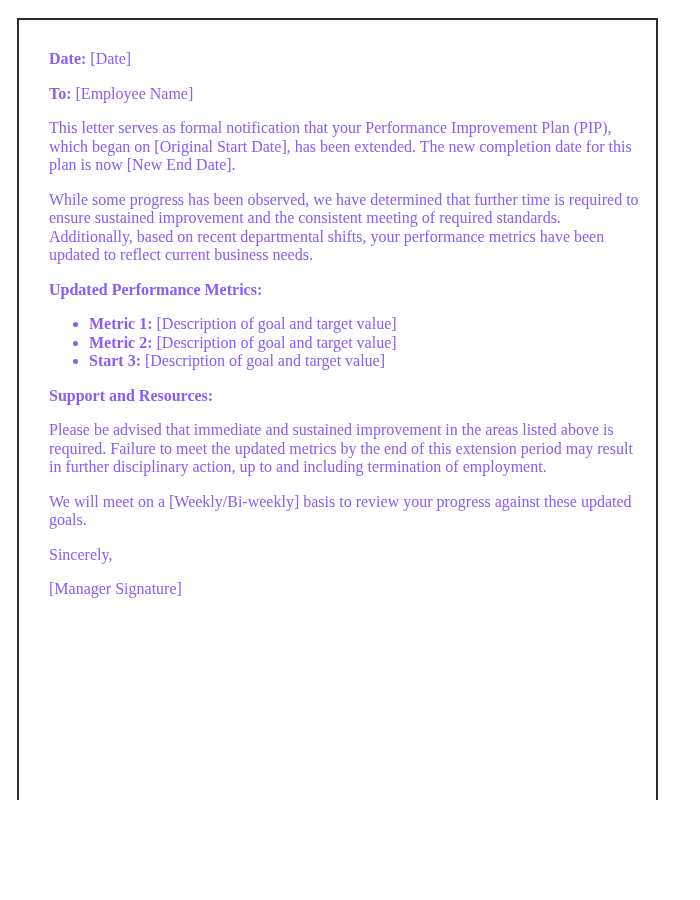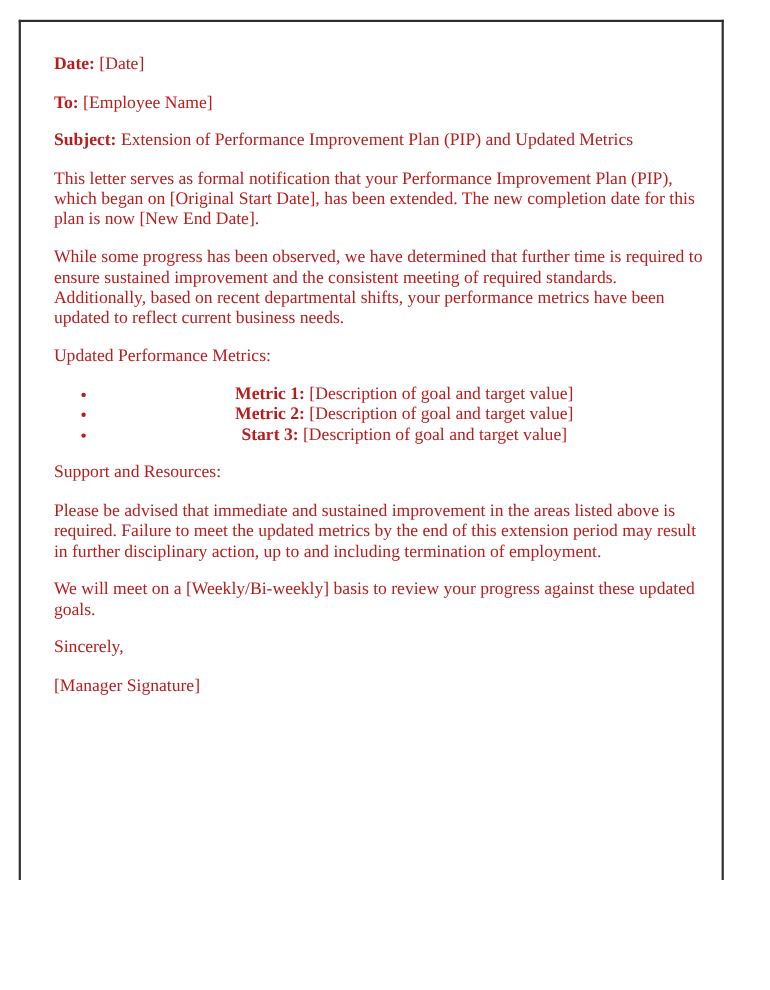--- a/index.html
+++ b/index.html
@@ -21,54 +21,52 @@
     width: 641px;
     height: 782px;
     box-sizing: border-box;
     border: 2px solid #2e2e2e;
     border-bottom: none;
     padding: 14px 10px 0 30px;
     background: #ffffff;
     font-family: "Liberation Serif", "DejaVu Serif", serif;
     font-size: 16px;
     line-height: 18.5px;
-    color: #b91c1c;
+    color: #8b5cf6;
   }
   .letter p {
     margin: 16px 0 0 0;
   }
   .letter p.heading {
-    font-weight: normal;
+    font-weight: bold;
   }
   .letter strong {
     font-weight: bold;
   }
   .letter ul {
     margin: 16px 0 0 0;
     padding: 0 0 0 40px;
     list-style-type: disc;
-    text-align: center;
   }
   .letter li {
     margin: 0;
     padding: 0;
   }
 </style>
 </head>
 <body>
 
 <div class="canvas">
   <div class="letter">
 
     <p><strong>Date:</strong> <span>[Date]</span></p>
 
     <p><strong>To:</strong> <span>[Employee Name]</span></p>
 
 
-    <p><strong>Subject:</strong> <span>Extension of Performance Improvement Plan (PIP) and Updated Metrics</span></p>
 
 
     <p>This letter serves as formal notification that your Performance Improvement Plan (PIP), which began on [Original Start Date], has been extended. The new completion date for this plan is now [New End Date].</p>
 
     <p>While some progress has been observed, we have determined that further time is required to ensure sustained improvement and the consistent meeting of required standards. Additionally, based on recent departmental shifts, your performance metrics have been updated to reflect current business needs.</p>
 
     <p class="heading">Updated Performance Metrics:</p>
 
     <ul>
       <li><strong>Metric 1:</strong> <span>[Description of goal and target value]</span></li>

